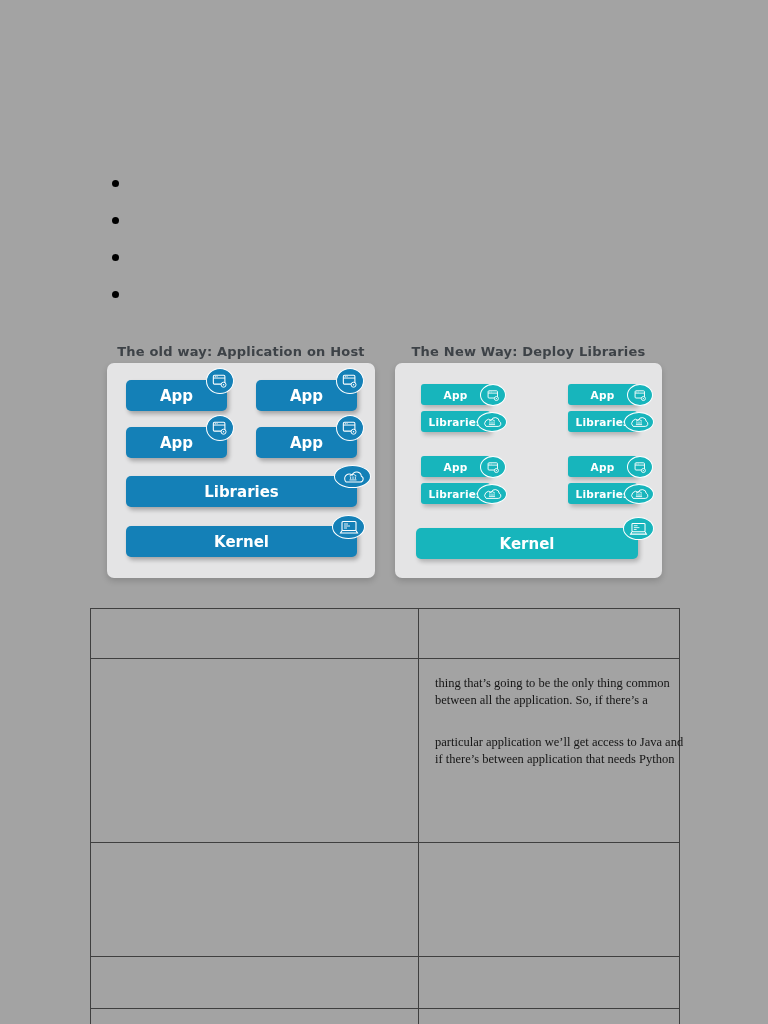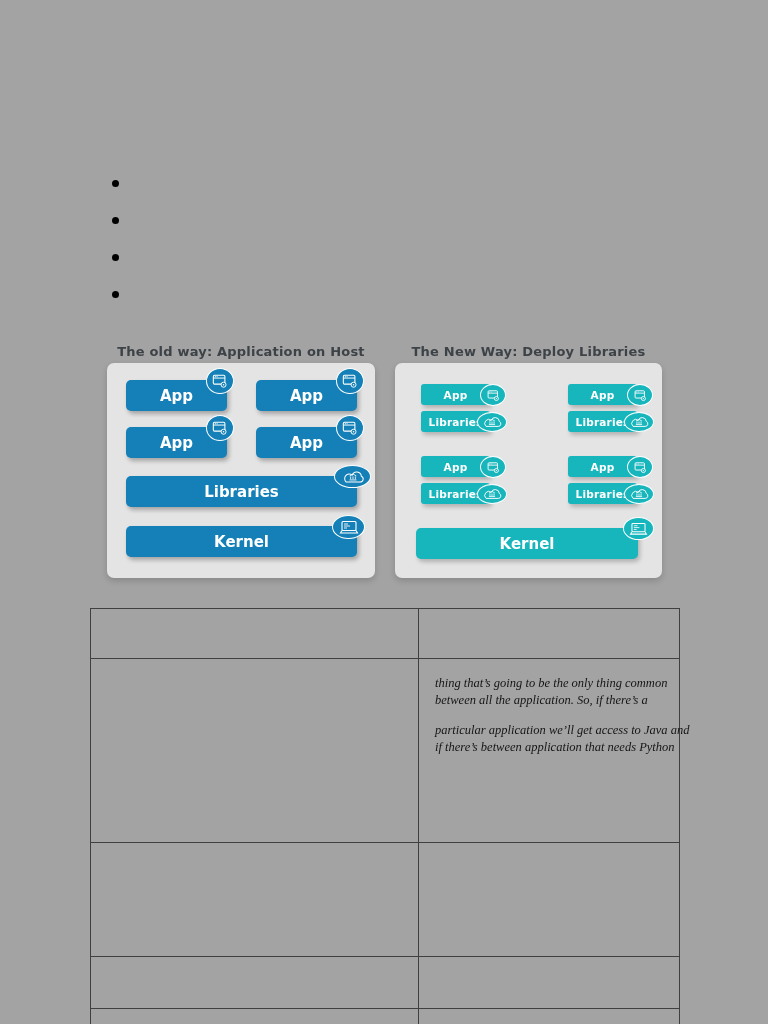--- a/index.html
+++ b/index.html
@@ -55,26 +55,26 @@
   .lib-badge-lg{width:37px;height:23px;right:-14px;top:-11px;}
   .ker-badge-lg{width:33px;height:24px;right:-8px;top:-11px;}
   .app-badge-sm{width:26px;height:22px;right:-16px;top:0px;}
   .lib-badge-sm{width:30px;height:20px;right:-17px;top:1px;}
   .ker-badge-sm{width:31px;height:23px;right:-16px;top:-11px;}
   .badge svg{display:block;}
 
   
   .doc-table{position:absolute;left:90px;top:608px;width:590px;border-collapse:collapse;
              table-layout:fixed;font-family:"Liberation Serif",serif;font-size:12.5px;color:#151515;}
-  .doc-table td{border:1.5px solid #3f3f3f;padding:16px;vertical-align:top;overflow:visible;font-style:italic;}
+  .doc-table td{border:1.5px solid #3f3f3f;padding:16px;vertical-align:top;overflow:visible;}
   .tr1 td{height:17px;} .tr2 td{height:151px;} .tr3 td{height:81px;}
   .tr4 td{height:19px;} .tr5 td{height:18px;} .tr6 td{height:14px;}
   .text-cell{padding:30px 0 0 5px;line-height:16.5px;}
   .tl{display:block;white-space:nowrap;}
-  .tl.gap{margin-top:14px;}
+  .tl.gap{margin-top:26px;}
 </style>
 </head>
 <body>
 
 <div class="page">
 
   <div>
     <span class="bullet b1"></span>
     <span class="bullet b2"></span>
     <span class="bullet b3"></span>

